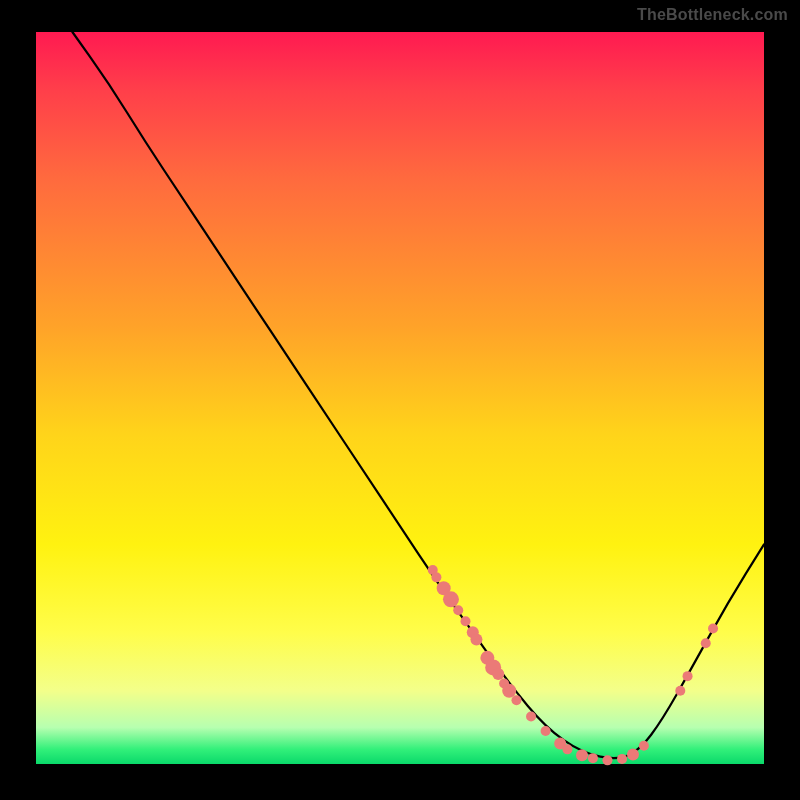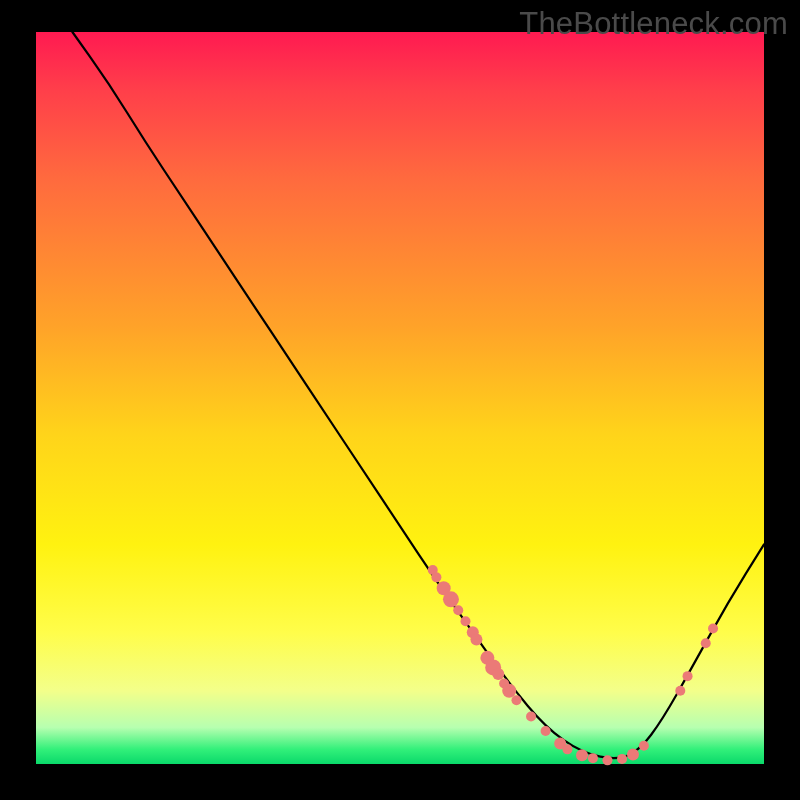--- a/index.html
+++ b/index.html
@@ -27,22 +27,22 @@
       #fffd4a 82%,
       #f3ff8a 90%,
       #b7ffb0 95%,
       #32f07a 98%,
       #0ad96a 100%);
   }
   .watermark {
     position: absolute;
     top: 6px;
     right: 12px;
-    font-size: 31px;
-    font-weight: 400;
+    font-size: 16px;
+    font-weight: 700;
     color: #4a4a4a;
     letter-spacing: 0.2px;
   }
   svg {
     position: absolute;
     left: 0;
     top: 0;
   }
 </style>
 </head>

